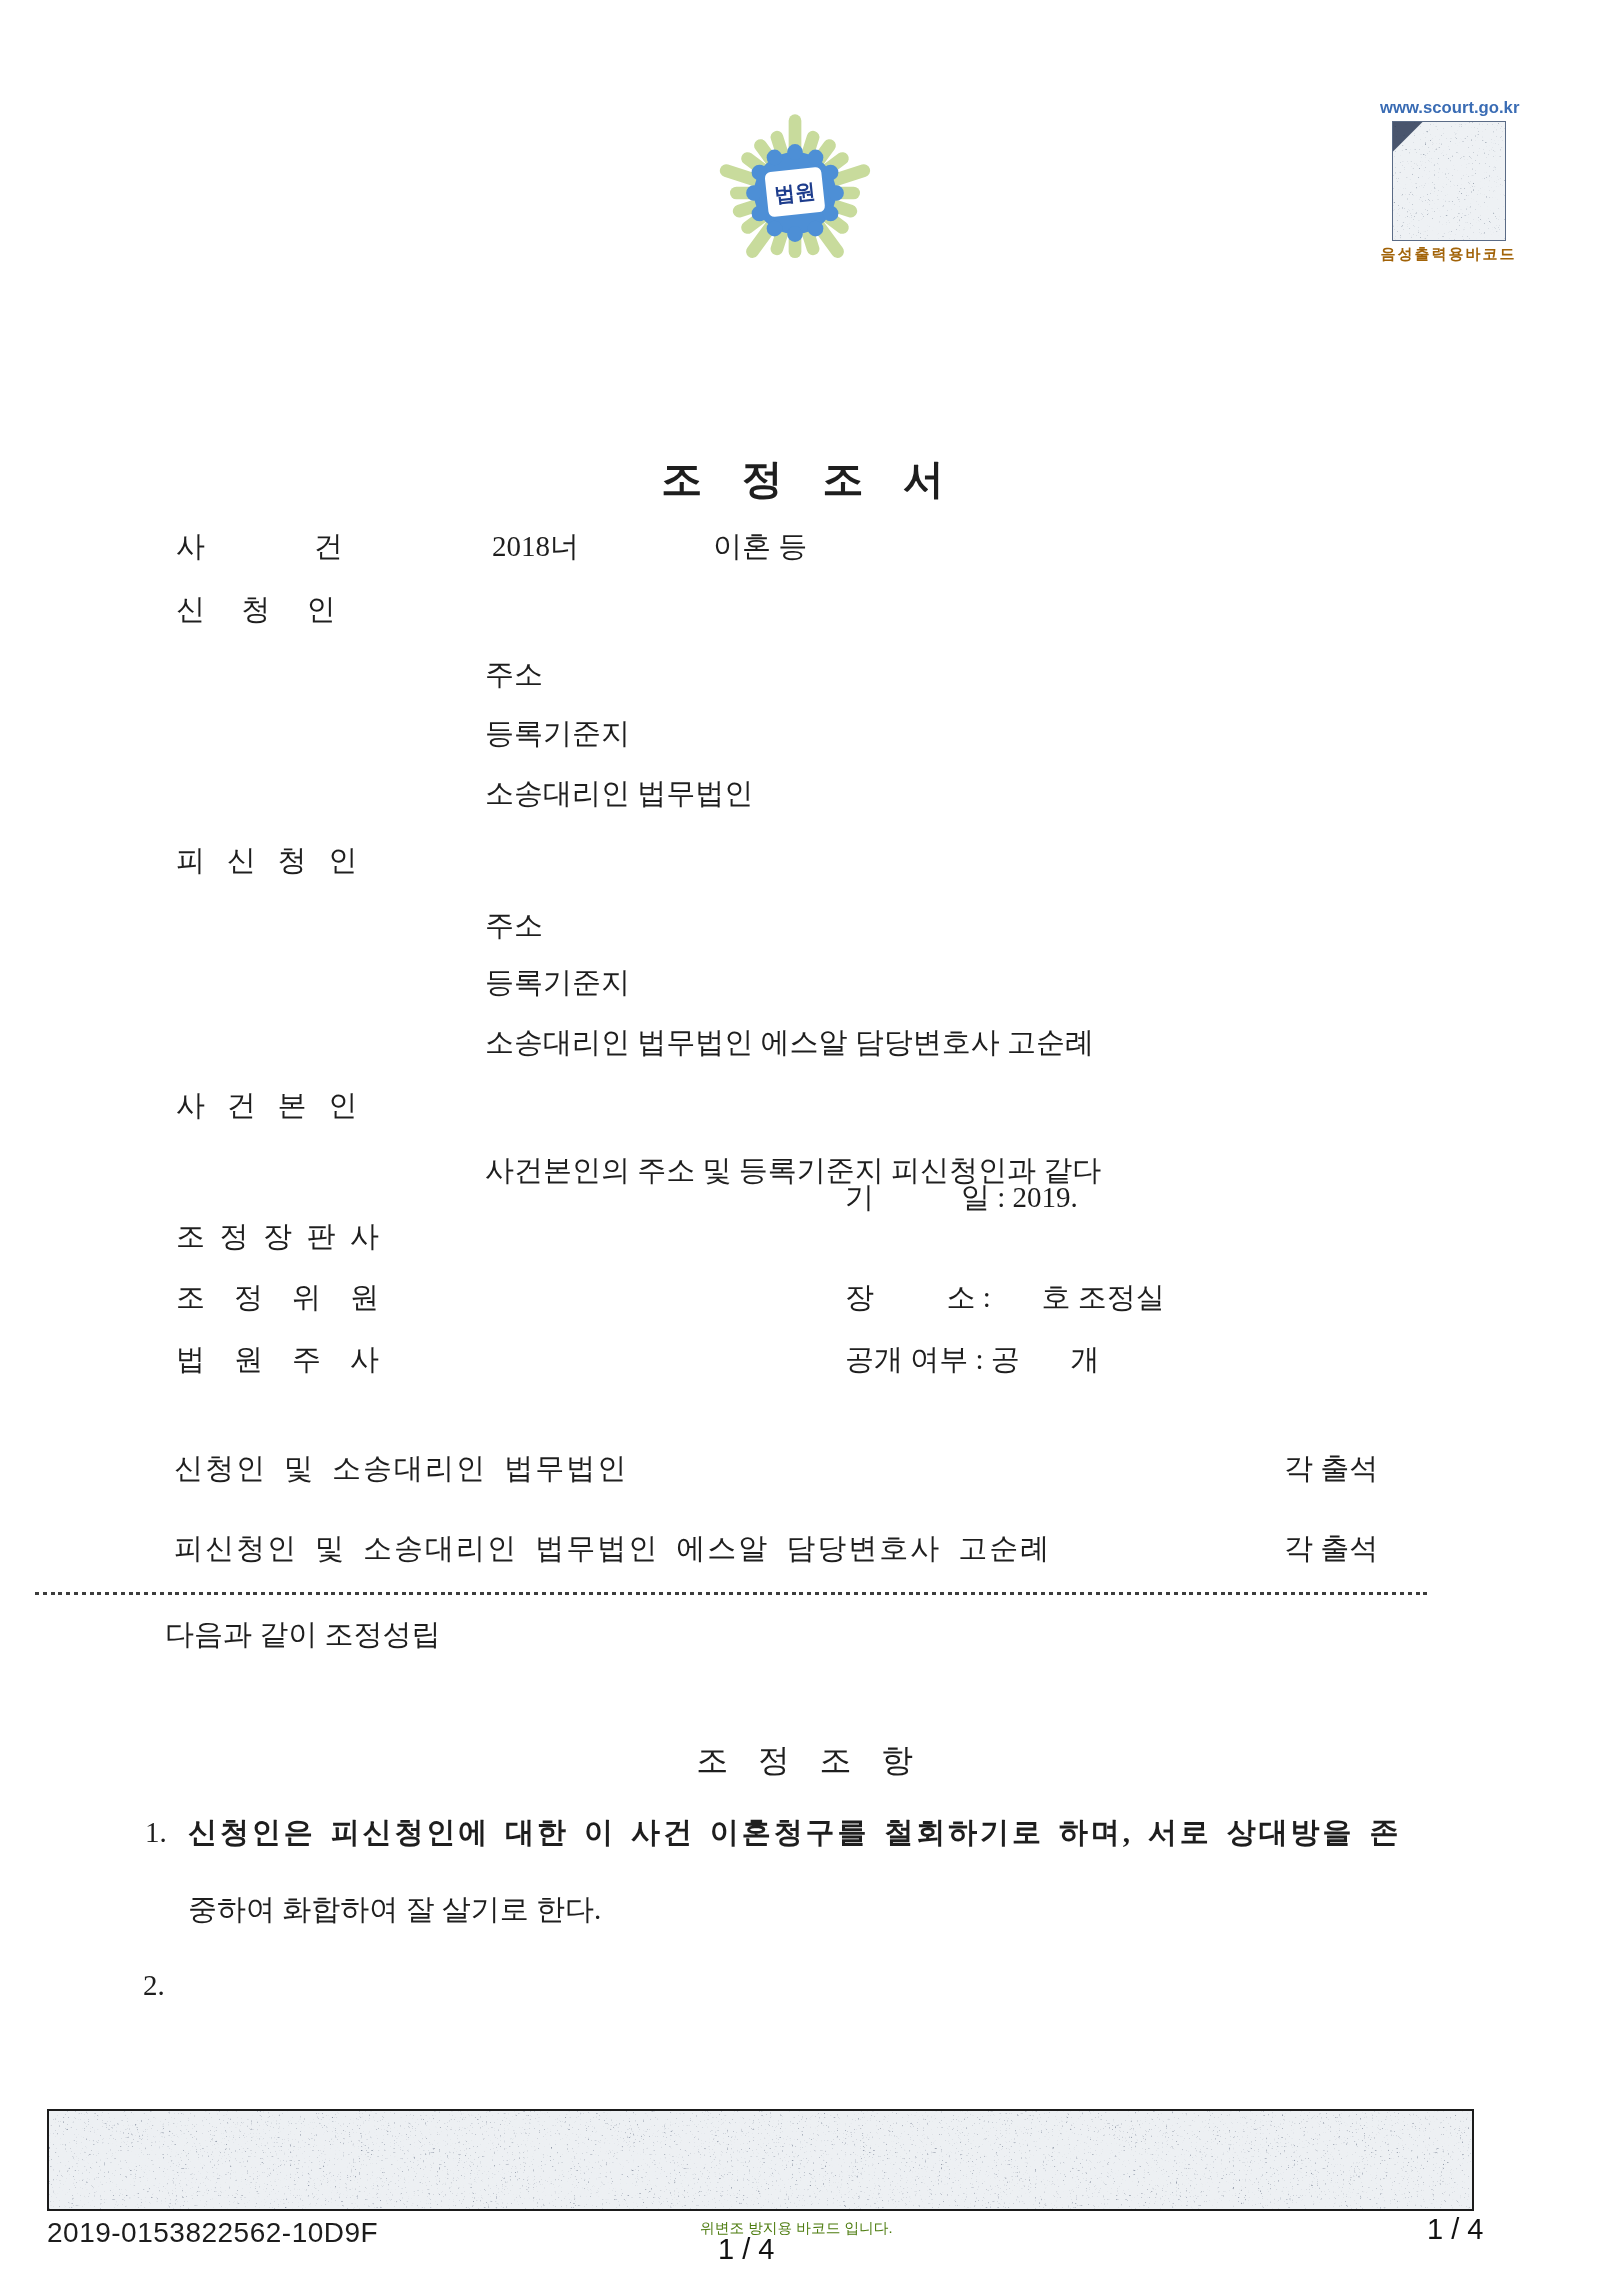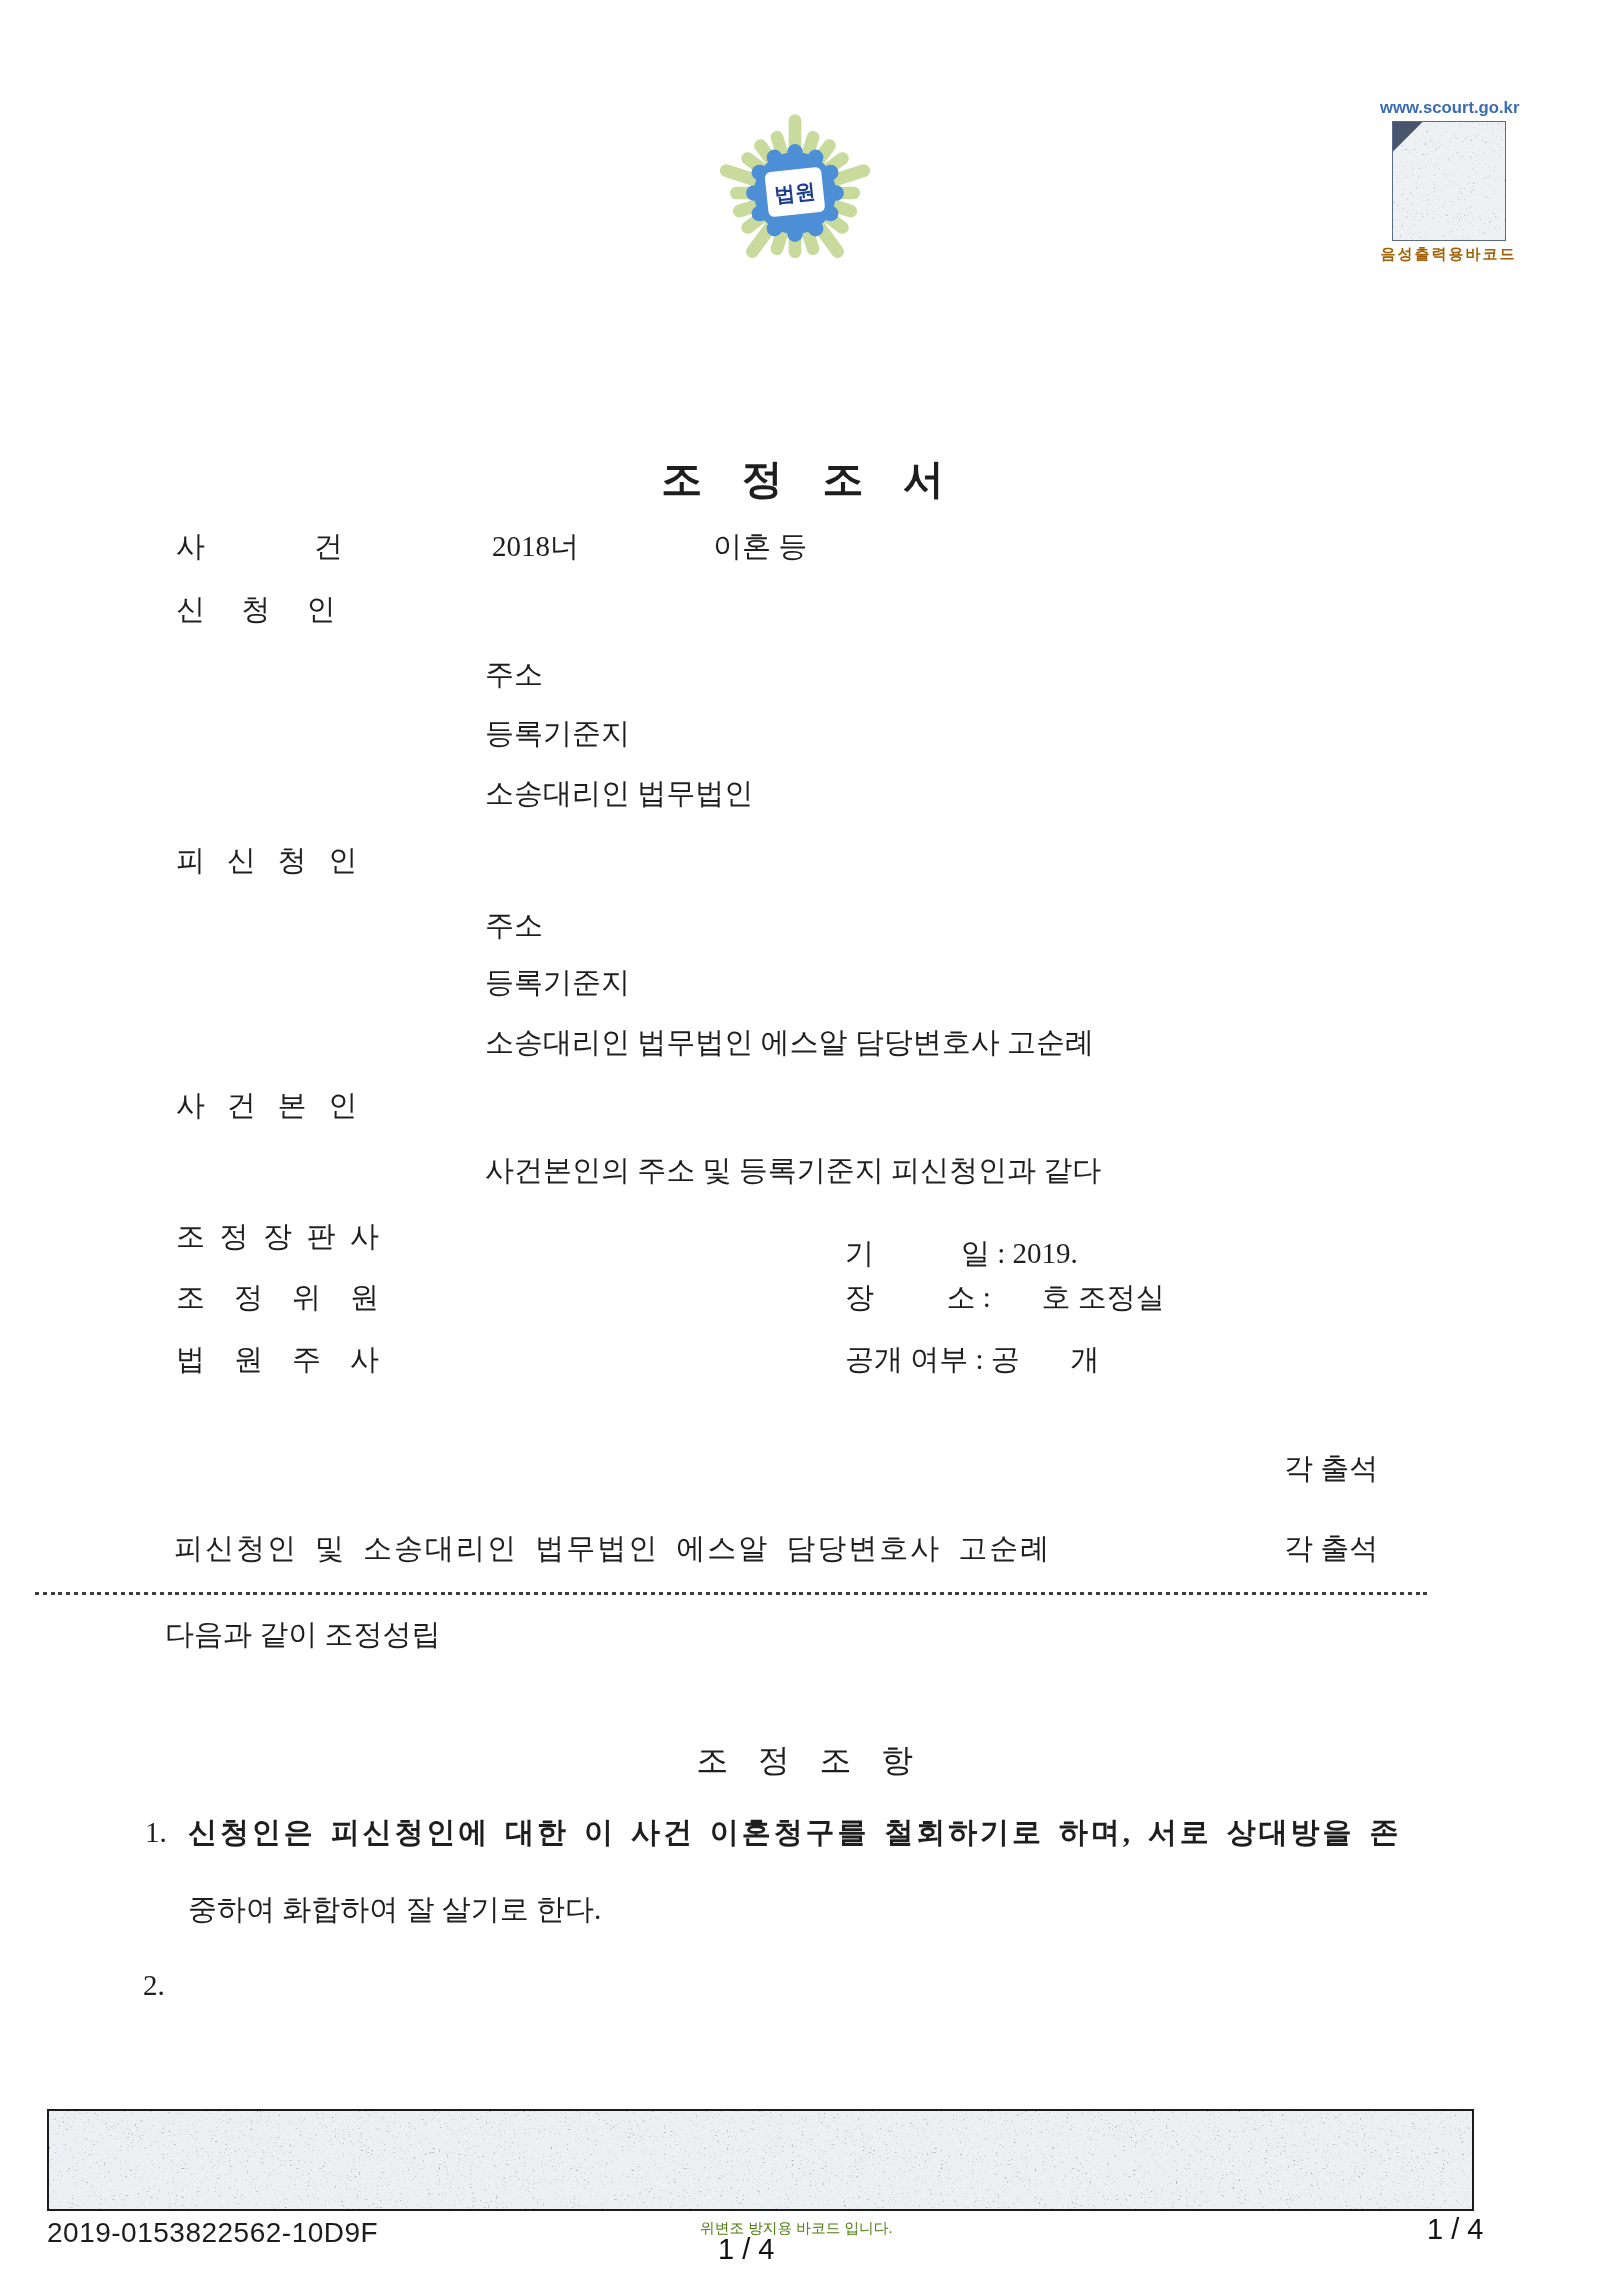--- a/index.html
+++ b/index.html
@@ -118,28 +118,29 @@
 
   <div class="t" style="left:176px; top:843px;">피   신   청   인</div>
   <div class="t" style="left:485px; top:908px;">주소</div>
   <div class="t" style="left:485px; top:965px;">등록기준지</div>
   <div class="t" style="left:485px; top:1025px;text-align:center;">소송대리인 법무법인 에스알 담당변호사 고순례</div>
 
   <div class="t" style="left:176px; top:1088px;">사   건   본   인</div>
   <div class="t" style="left:485px; top:1153px;">사건본인의 주소 및 등록기준지 피신청인과 같다</div>
 
   <div class="t" style="left:176px; top:1219px;">조  정  장  판  사</div>
-  <div class="t" style="left:845px; top:1236px;text-align:center;"><span>기            일 : </span><span>2019.</span></div>
+  <div class="t" style="left:845px; top:1180px;text-align:center;"><span>기            일 : </span><span>2019.</span></div>
 
   <div class="t" style="left:176px; top:1280px;">조    정    위    원</div>
   <div class="t" style="left:845px; top:1280px;"><span>장          소 : </span><span>      호 조정실</span></div>
 
   <div class="t" style="left:176px; top:1342px;">법    원    주    사</div>
   <div class="t" style="left:845px; top:1342px;"><span>공개 여부 : </span><span>공       개</span></div>
 
+  <div class="t att-party" style="left:174px; top:1451px;">신청인 및 소송대리인 법무법인</div>
   <div class="t" style="left:1284px; top:1451px;">각 출석</div>
   <div class="t att-party" style="left:174px; top:1531px;">피신청인 및 소송대리인 법무법인 에스알 담당변호사 고순례</div>
   <div class="t" style="left:1284px; top:1531px;">각 출석</div>
 
   <div class="dotted"></div>
 
   <div class="t" style="left:165px; top:1617px;">다음과 같이 조정성립</div>
 
   <div class="t center heading">조 정 조 항</div>
 

